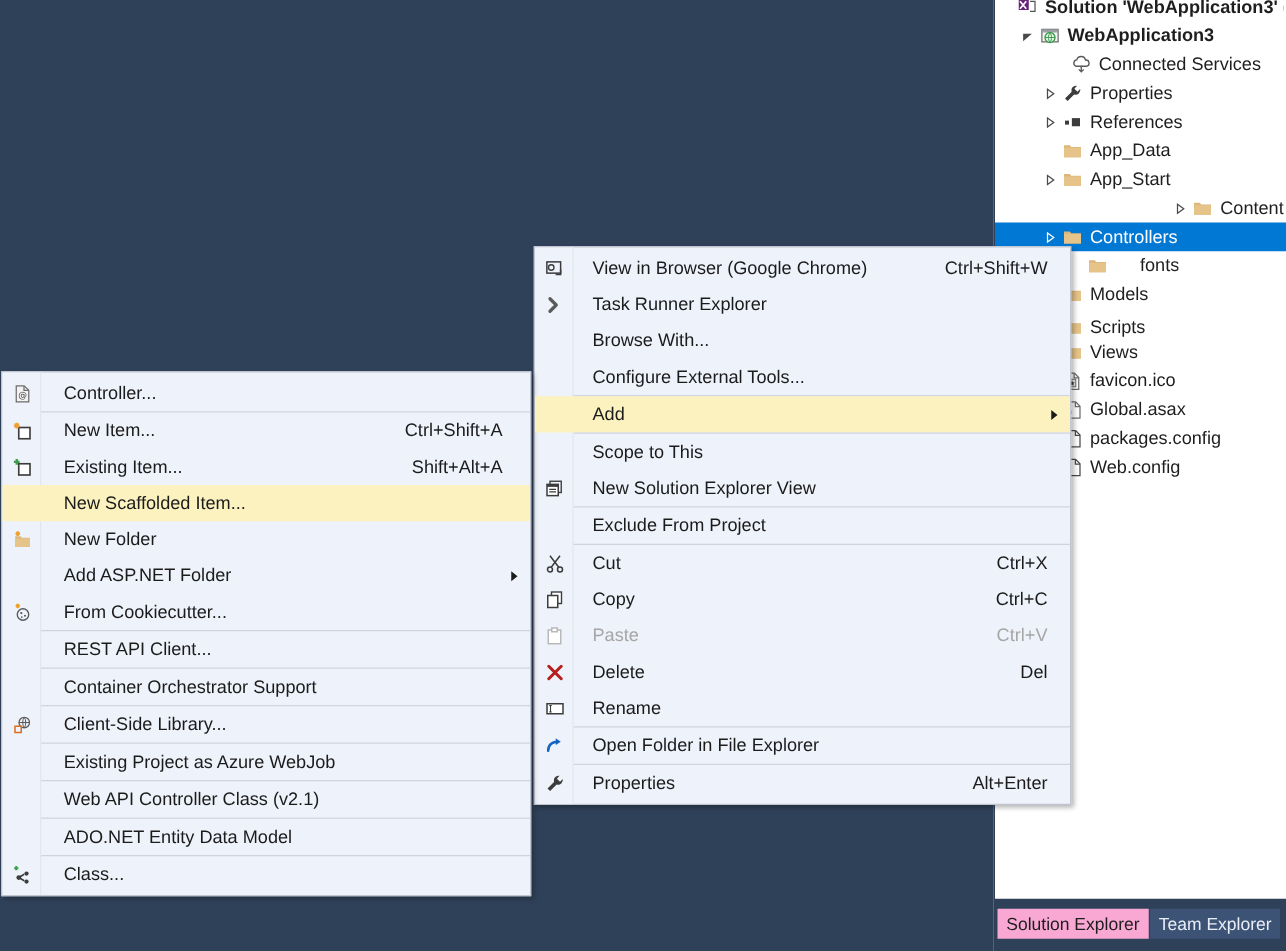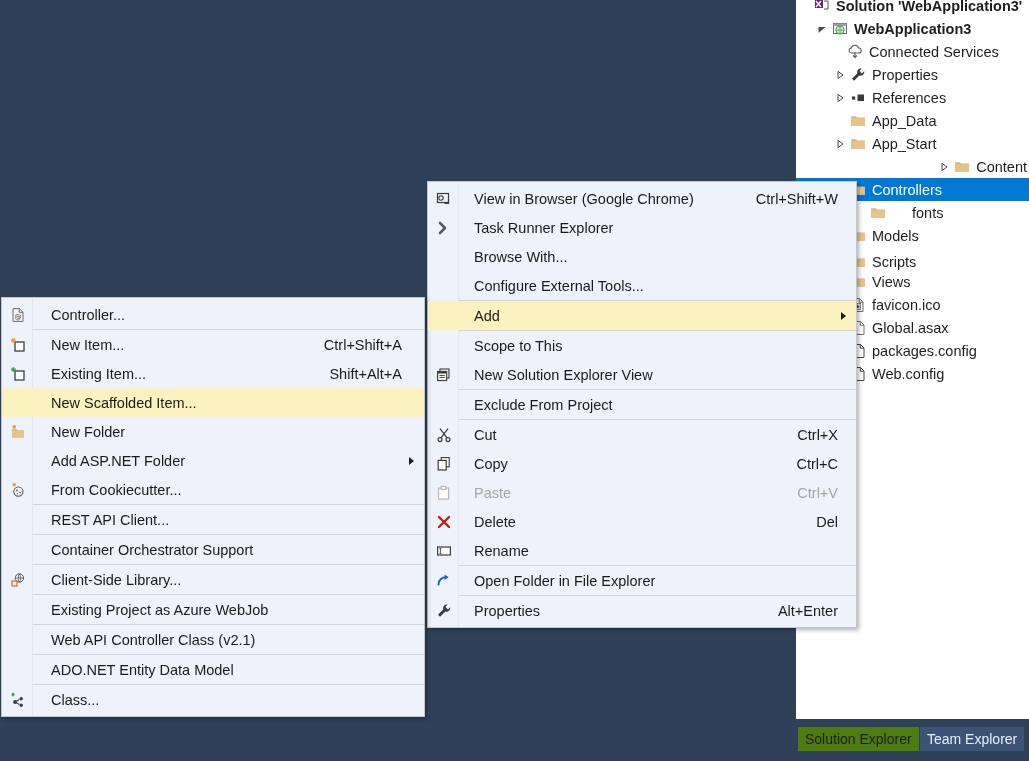--- a/index.html
+++ b/index.html
@@ -65,21 +65,21 @@
     background: #2f4159;
   }
   .se-tab {
     position: absolute;
     bottom: 10px;
     height: 24px;
     display: flex; align-items: center;
     padding: 0 7px;
     font-size: 14px;
   }
-  .se-tab.active { background: #4d7c0f; color: #1e1e1e; left: 2px; }
+  .se-tab.active { background: #f9a8d4; color: #1e1e1e; left: 2px; }
   .se-tab.inactive { background: #3d5375; color: #e8eef7; left: 124px; }
 
   
   .vsmenu {
     position: absolute;
     background: #eef2fa;
     border: 1px solid #c0c5d0;
     box-shadow: 2px 2px 4px rgba(0,0,0,.30);
     padding: 2px 0 2px 0;
     font-size: 14.5px;
@@ -130,21 +130,21 @@
   .sep {
     position: relative;
     height: 1px;
     margin: 0 0 0 31px;
     background: #cfd4de;
     z-index: 2;
   }
 
   
   #context-menu {
-    left: 427px; top: 181px; width: 430px;
+    left: 427px; top: 197px; width: 430px;
   }
   
   #add-submenu {
     left: 1px; top: 297px; width: 424px;
   }
   #add-submenu .mtext { padding-left: 18px; }
   #add-submenu .mshort { padding-right: 22px; }
 
   svg { display: block; }
 </style>
@@ -177,21 +177,21 @@
             <svg width="16" height="16" viewBox="0 0 16 16">
               <rect x="1.5" y="2.5" width="13" height="10" fill="#f4f4f4" stroke="#6d6d6d" stroke-width="1"></rect>
               <rect x="1.5" y="2.5" width="13" height="2.5" fill="#9aa0a6"></rect>
               <circle cx="8" cy="9" r="4" fill="#e8f6ea" stroke="#3f9c4f" stroke-width="1.1"></circle>
               <path d="M4 9h8M8 5.2c1.6 2 1.6 5.6 0 7.6M8 5.2c-1.6 2-1.6 5.6 0 7.6" fill="none" stroke="#3f9c4f" stroke-width=".8"></path>
             </svg>
           </span>
         </span>
         <span class="tlabel">WebApplication3</span>
       </div>
-      <div class="tree-row" style="padding-left: 33px;">
+      <div class="tree-row" style="padding-left: 43px;">
         <span class="tw"></span>
         <span class="ico">
           <span style="display: flex; align-items: center; justify-content: center; width: 16px; height: 16px;">
             <svg width="16" height="16" viewBox="0 0 16 16">
               <path d="M4 9a2.6 2.6 0 0 1 .4-5.1A3.6 3.6 0 0 1 11.4 4 2.5 2.5 0 0 1 12 9H4z" fill="none" stroke="#5a5a5a" stroke-width="1.1"></path>
               <path d="M8 8.5v5M6 11.5l2 2 2-2" fill="none" stroke="#5a5a5a" stroke-width="1.1"></path>
             </svg>
           </span>
         </span>
         <span class="tlabel">Connected Services</span>

